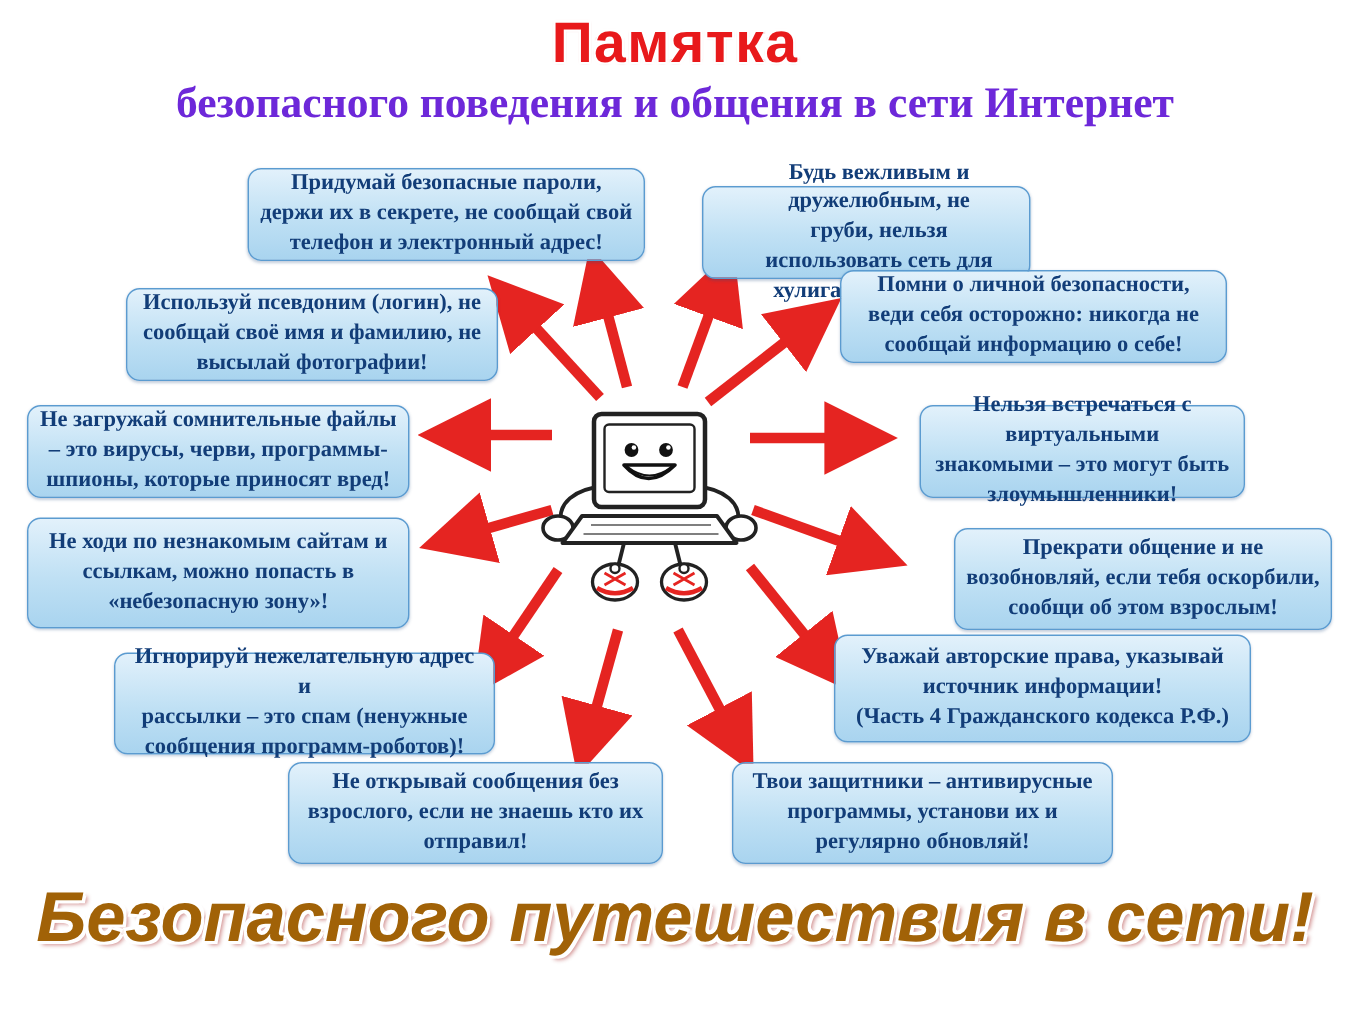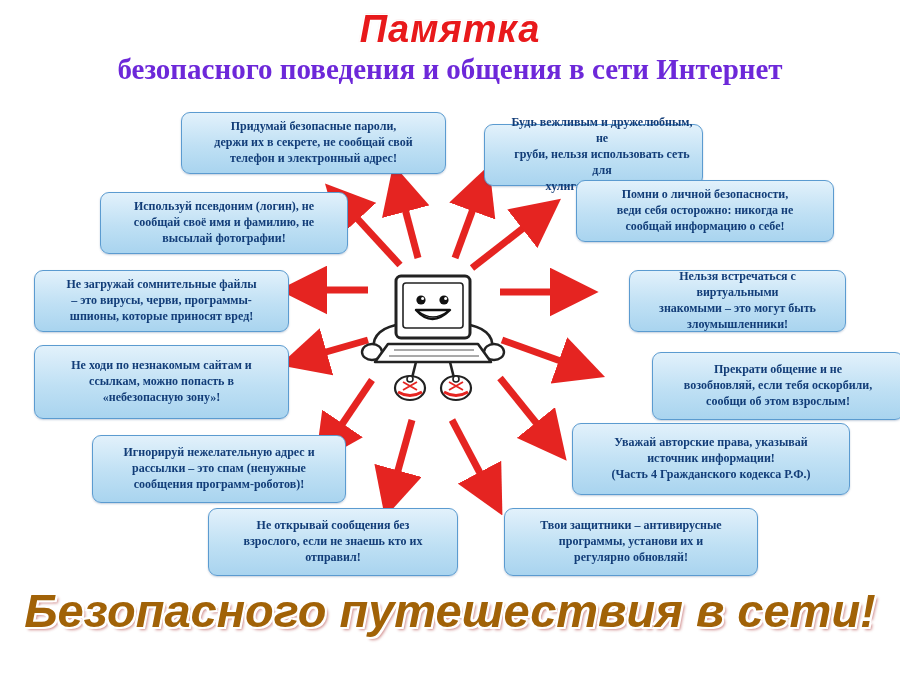--- a/index.html
+++ b/index.html
@@ -20,21 +20,20 @@
     position: absolute;
     top: 10px;
     left: 0;
     width: 900px;
     text-align: center;
   }
   #main-title {
     font-family: "Liberation Sans", sans-serif;
     font-size: 38px;
     font-weight: bold;
-    font-style: italic;
     color: #e8191b;
     letter-spacing: 1px;
     line-height: 1.05;
     text-shadow:
       -1.5px -1.5px 0 #ffffff,
        1.5px -1.5px 0 #ffffff,
       -1.5px  1.5px 0 #ffffff,
        1.5px  1.5px 0 #ffffff,
        0 0 2px #b00000;
   }
@@ -50,29 +49,28 @@
   
   .tip {
     position: absolute;
     box-sizing: border-box;
     background: linear-gradient(180deg, #e2f1fb 0%, #bfe0f4 55%, #a9d4ef 100%);
     border: 1px solid #5b9bd0;
     border-radius: 9px;
     color: #123d78;
     font-family: "Liberation Serif", serif;
     font-weight: bold;
-    font-size: 12px;
+    font-size: 15px;
     line-height: 1.32;
     text-align: center;
     padding: 6px 7px;
     display: flex;
     align-items: center;
     justify-content: center;
     box-shadow: 0 1px 2px rgba(40,80,130,0.28);
-    margin-left: 16px;
   }
   .tip span { display: block; width: 100%; white-space: pre-line; }
 
   
   #tip-0  { left: 165px; top: 112px;  width: 265px; height: 62px; }
   #tip-1  { left: 468px; top: 124px;  width: 219px; height: 62px; padding-left: 24px; }
   #tip-2  { left: 84px;  top: 192px;  width: 248px; height: 62px; }
   #tip-3  { left: 560px; top: 180px;  width: 258px; height: 62px; }
   #tip-4  { left: 18px;  top: 270px;  width: 255px; height: 62px; }
   #tip-5  { left: 613px; top: 270px;  width: 217px; height: 62px; }

